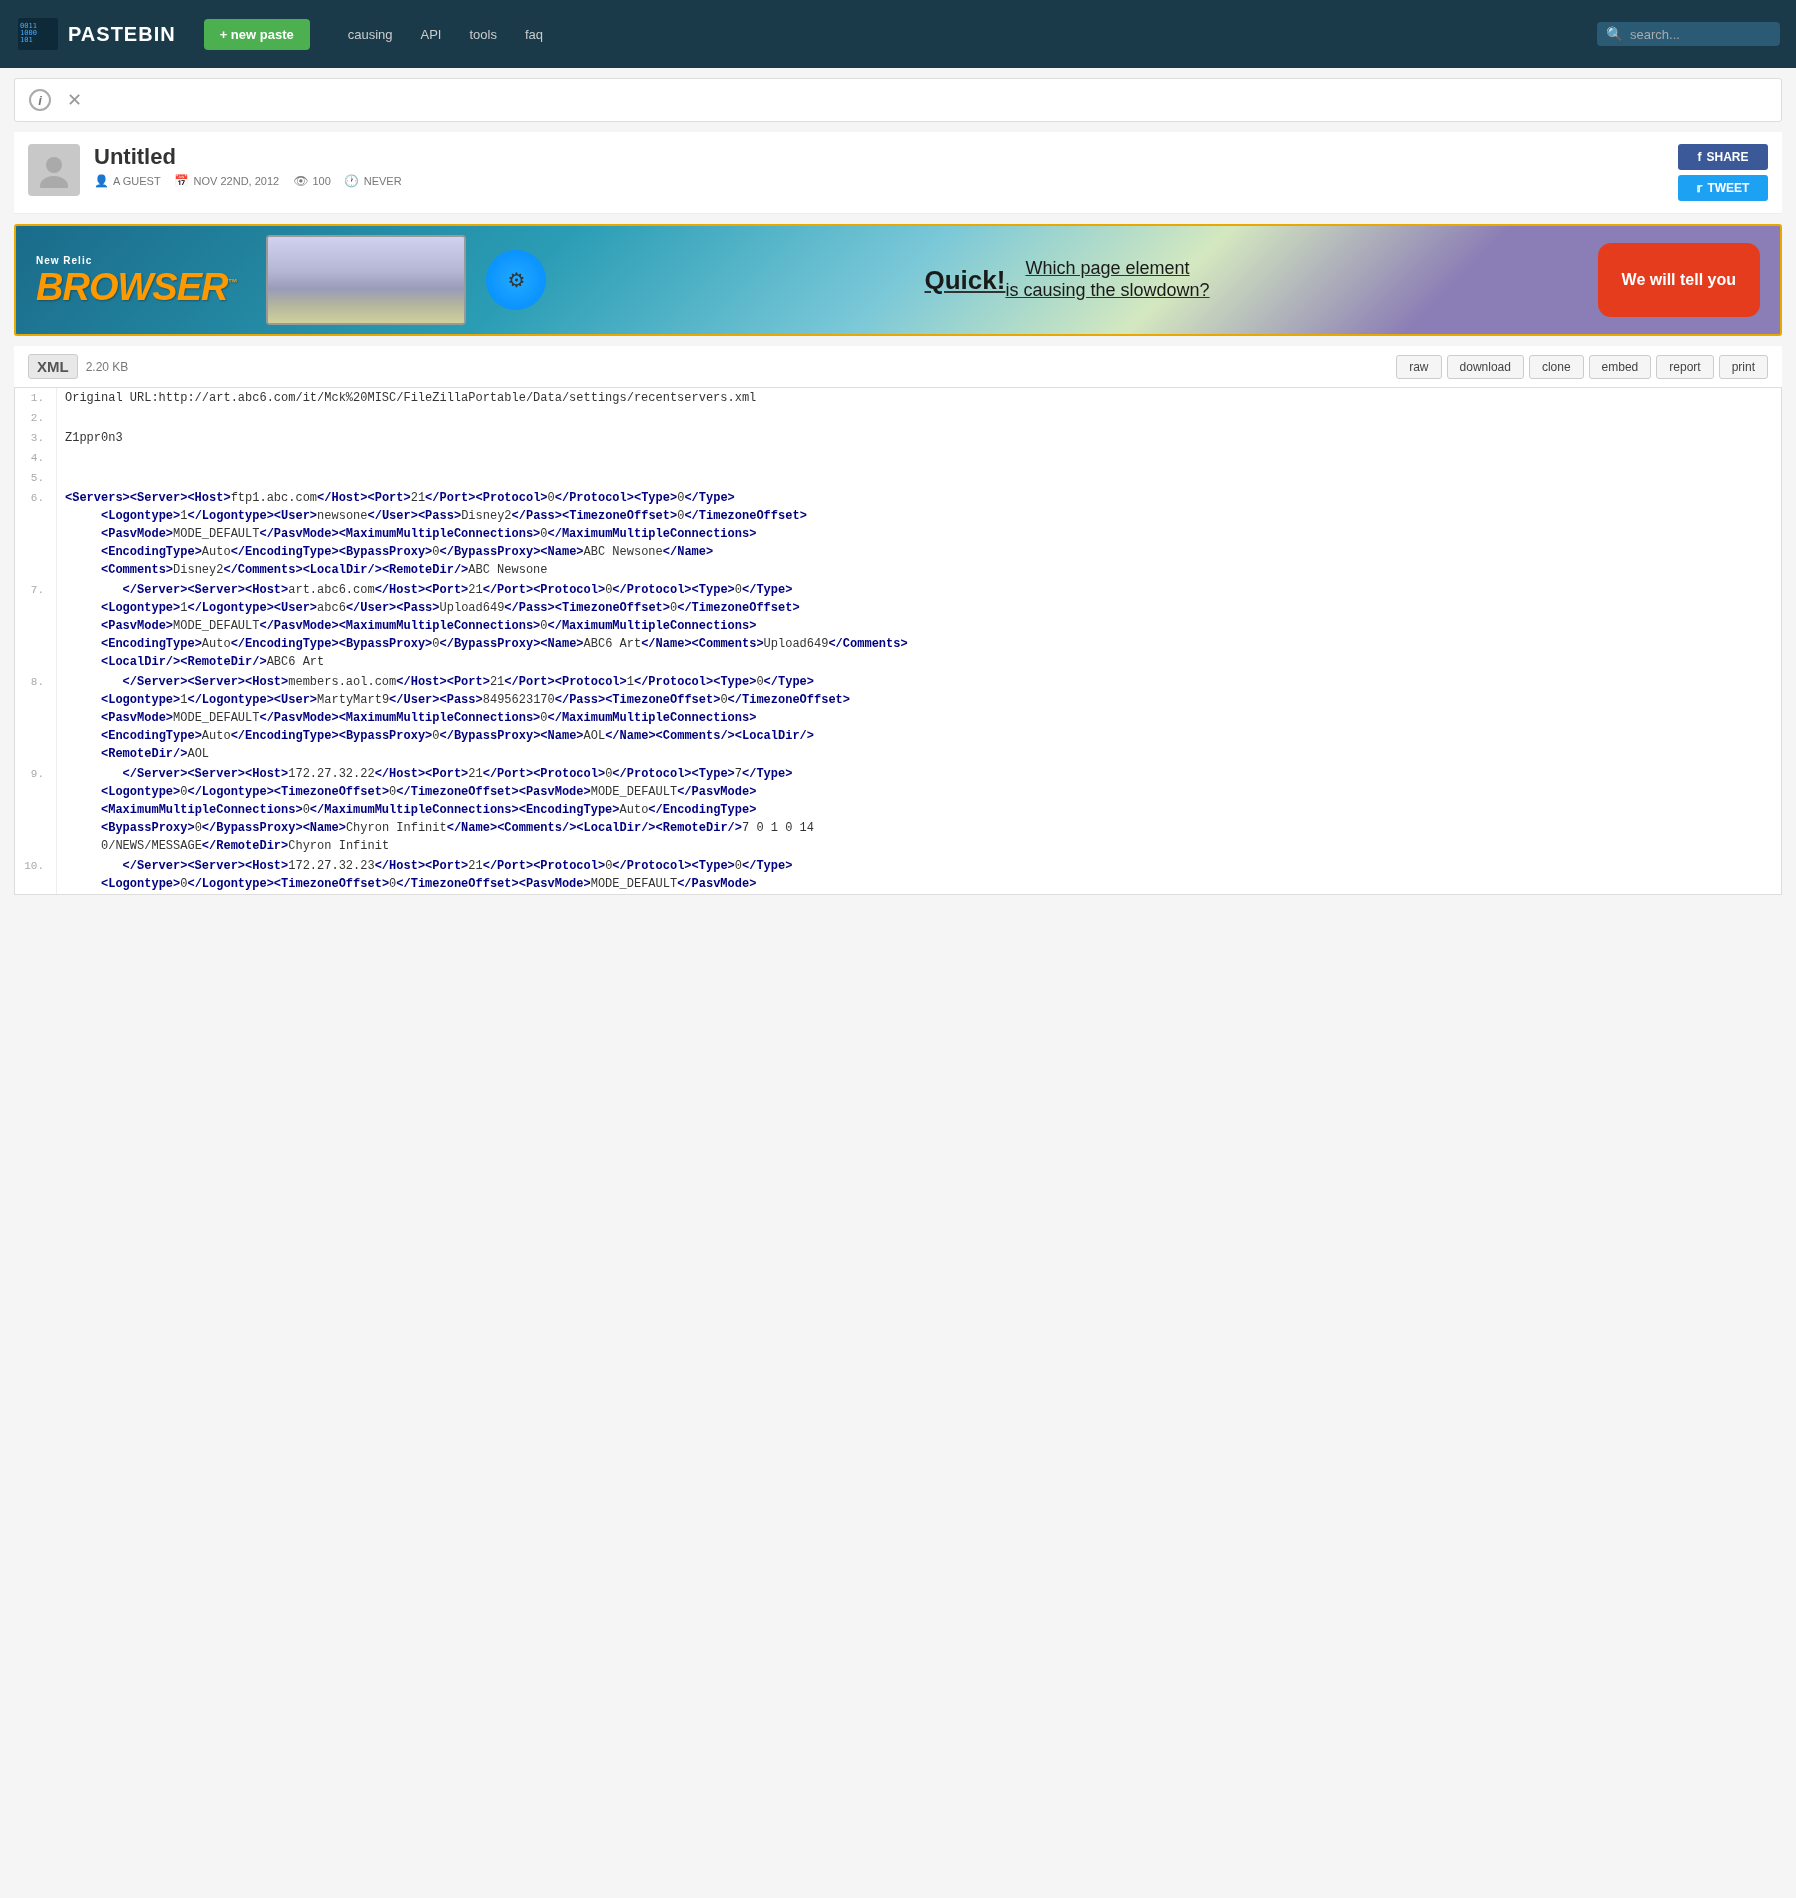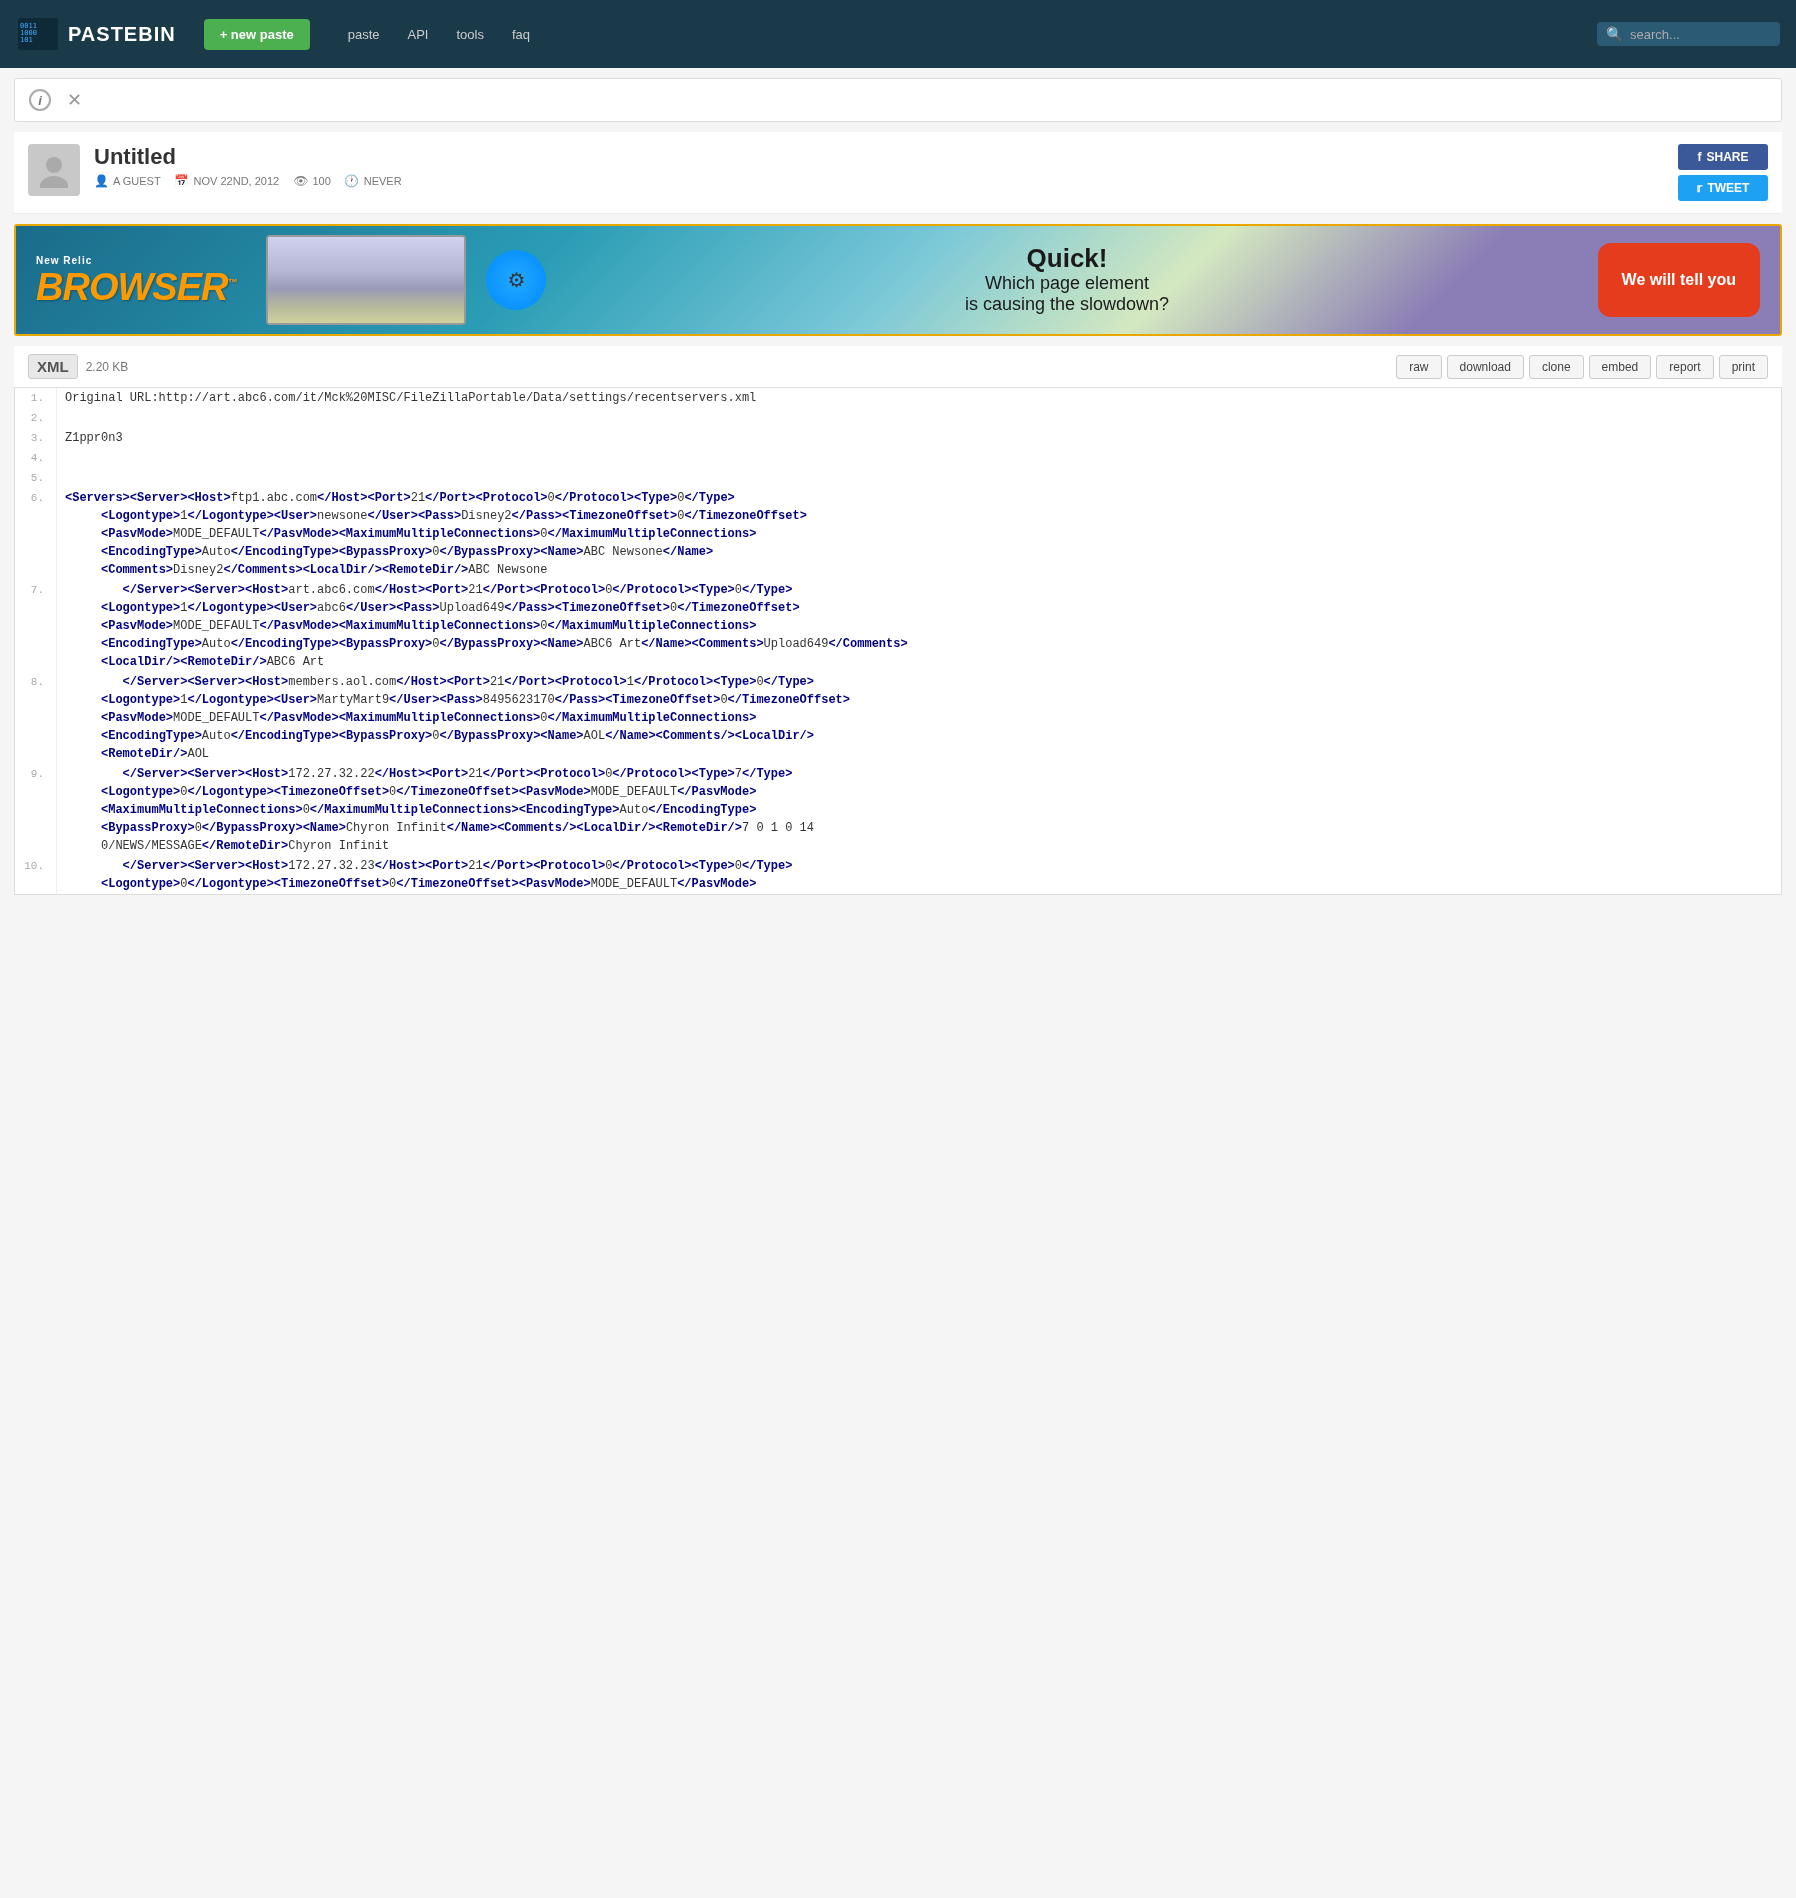--- a/index.html
+++ b/index.html
@@ -234,24 +234,25 @@
     }
     .ad-screen-inner {
       width: 100%;
       height: 100%;
       background: linear-gradient(180deg, #cce 0%, #aac 40%, #88a 60%, #aa8 80%, #cc8 100%);
       opacity: 0.8;
     }
     .ad-middle {
       flex: 1;
       display: flex;
-      flex-direction: column;
+      flex-direction: row;
       align-items: center;
       justify-content: center;
       padding: 10px;
+      text-decoration: underline;
     }
     .ad-quick {
       font-size: 26px;
       font-weight: 900;
       color: #1a1a1a;
       line-height: 1.1;
     }
     .ad-question {
       font-size: 18px;
       color: #1a1a1a;
@@ -363,21 +364,21 @@
         <rect width="40" height="32" rx="2" fill="#0e2a38"></rect>
         <text x="2" y="10" font-size="7" fill="#4af" font-family="monospace">0011</text>
         <text x="2" y="17" font-size="7" fill="#4af" font-family="monospace">1000</text>
         <text x="2" y="24" font-size="7" fill="#4af" font-family="monospace">101</text>
       </svg>
     </div>
     <span class="brand-name">PASTEBIN</span>
   </div>
   <button class="nav-new-paste">+ new paste</button>
   <div class="nav-links">
-    <a class="nav-link">paste</a>
+    <a class="nav-link">causing</a>
     <a class="nav-link">API</a>
     <a class="nav-link">tools</a>
     <a class="nav-link">faq</a>
   </div>
   <div class="nav-search">
     <span style="color:#aaa;font-size:14px;">🔍</span>
     <input type="text" placeholder="search..." style="">
   </div>
 </nav>
 

